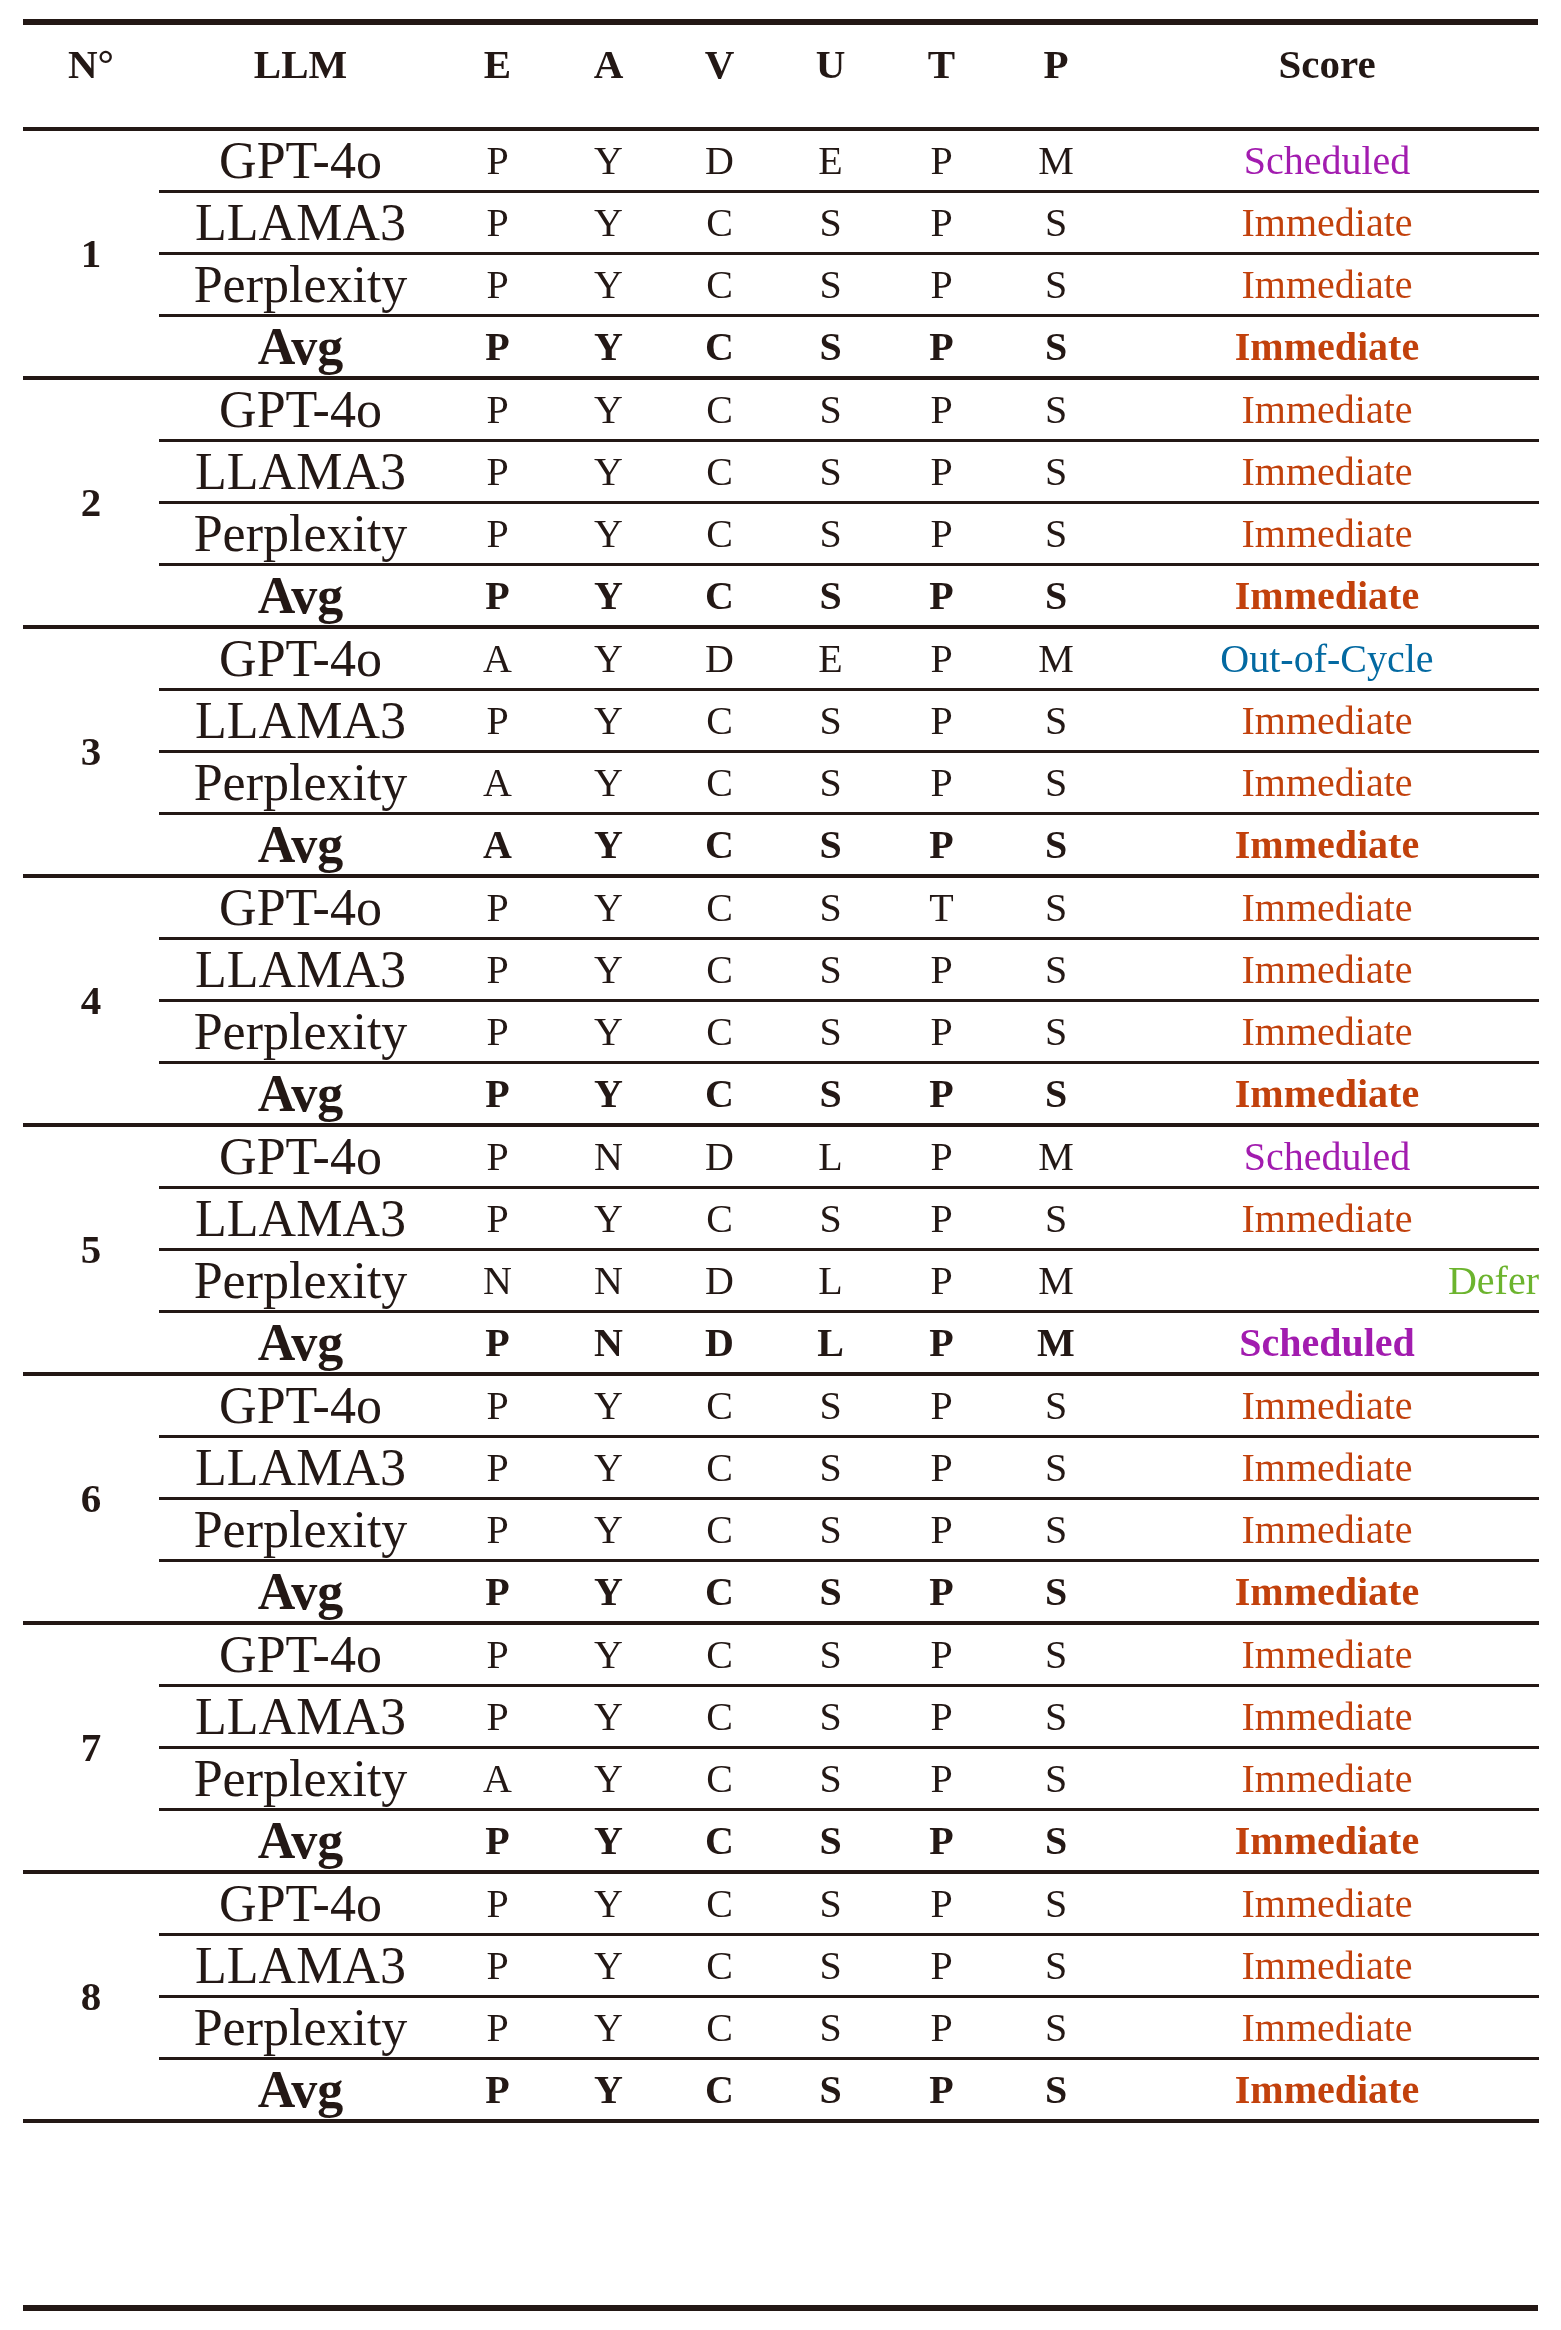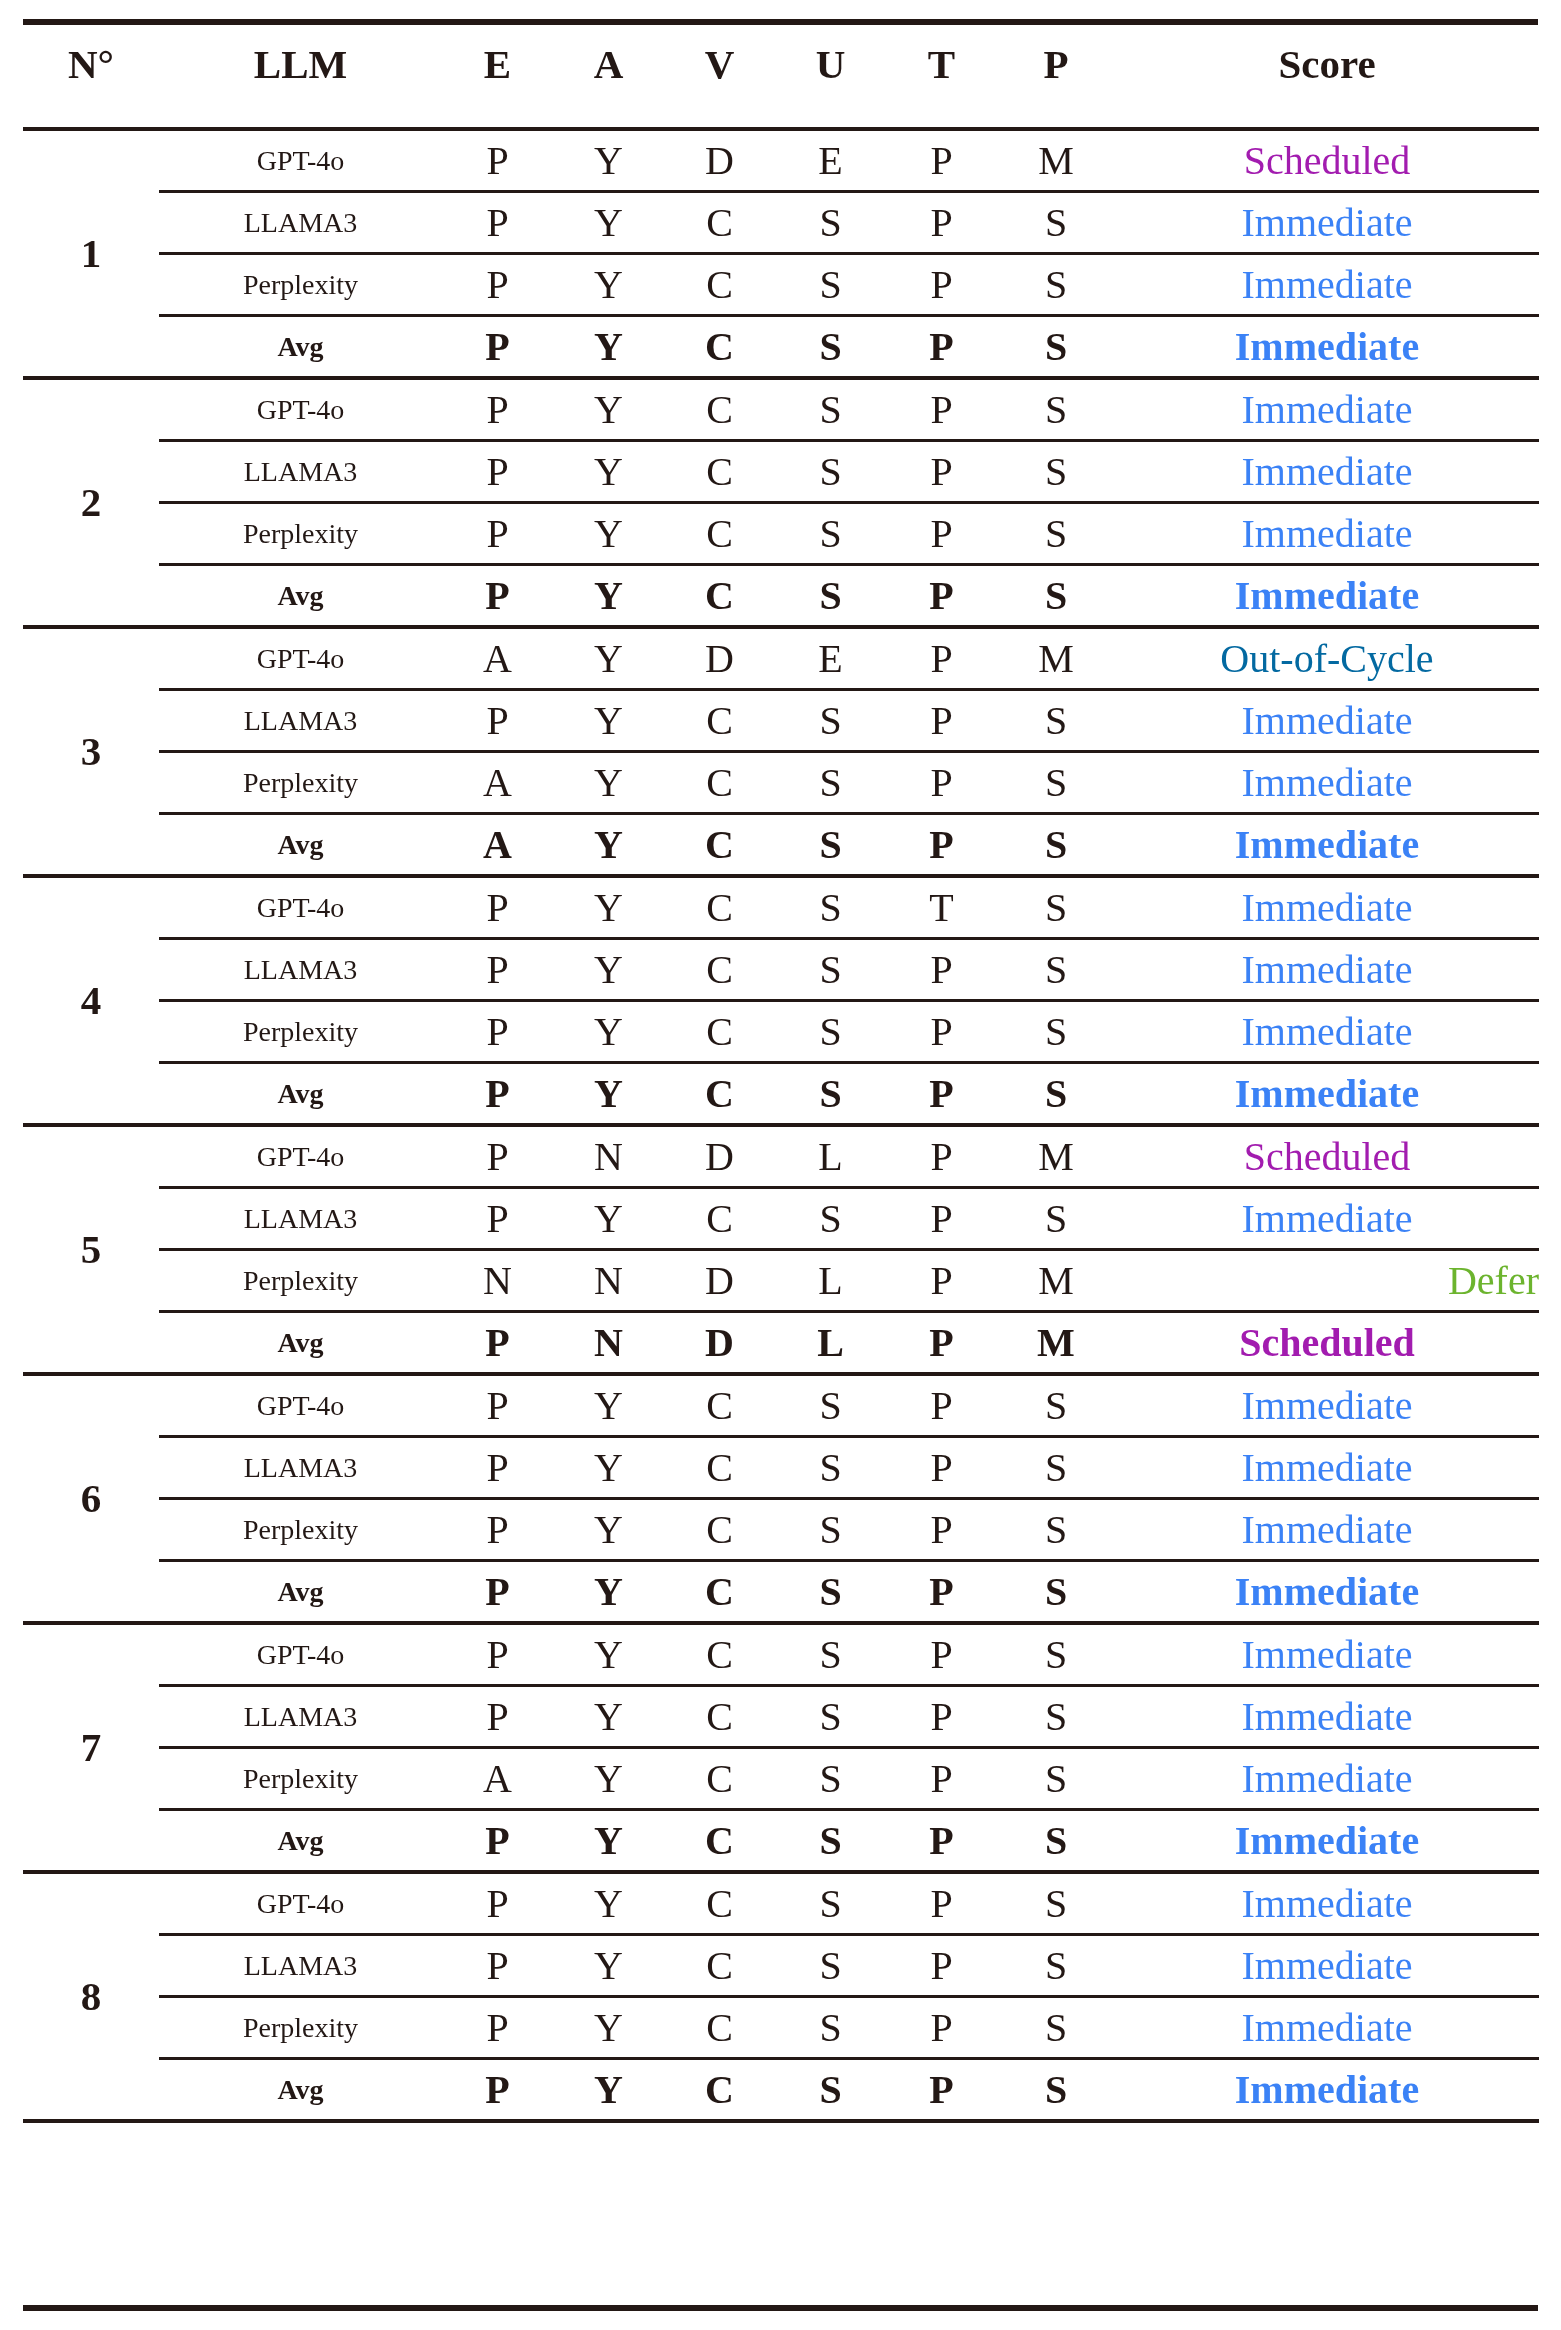--- a/index.html
+++ b/index.html
@@ -87,30 +87,30 @@
     border-bottom: 3.3px solid #231815;
   }
   
   tr.last-in-group td:not(.no-cell) {
     border-bottom: 4.7px solid #231815;
   }
   tr.avg-row td {
     font-weight: bold;
   }
   
-  .score-immediate { color: #3b82f6; }
+  .score-immediate { color: #c2410c; }
   .score-scheduled { color: #a21caf; }
   .score-outofcycle { color: #0369a1; }
   .score-defer { color: #6cb42e; text-align: right; }
   .avg-row .score-immediate,
   .avg-row .score-scheduled,
   .avg-row .score-outofcycle,
   .avg-row .score-defer { font-weight: bold; }
 
-  td.llm-cell { font-size: 28px; }
+  td.llm-cell { font-size: 52px; }
 </style>
 </head>
 <body>
 
 <div class="table-wrap">
   <div class="rule-top"></div>
 
   <table class="llm-table">
     <colgroup>
       <col class="c-no">

